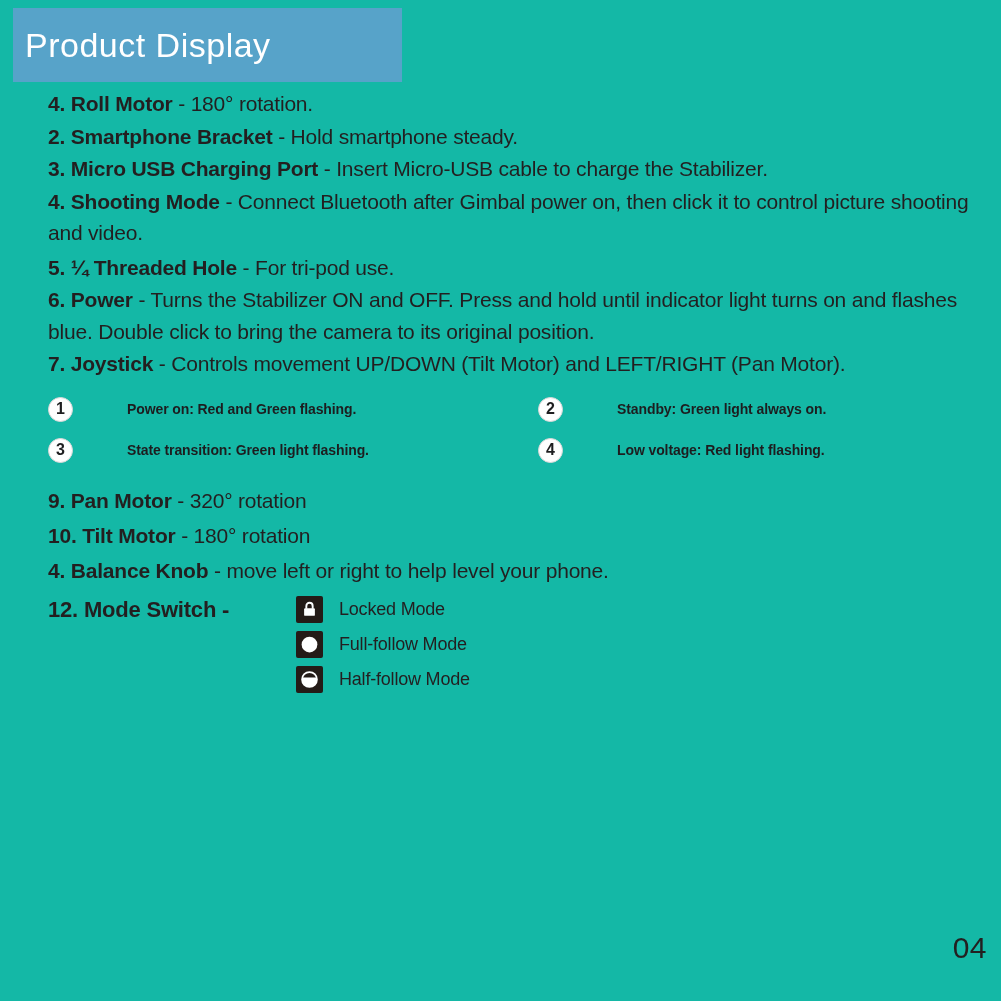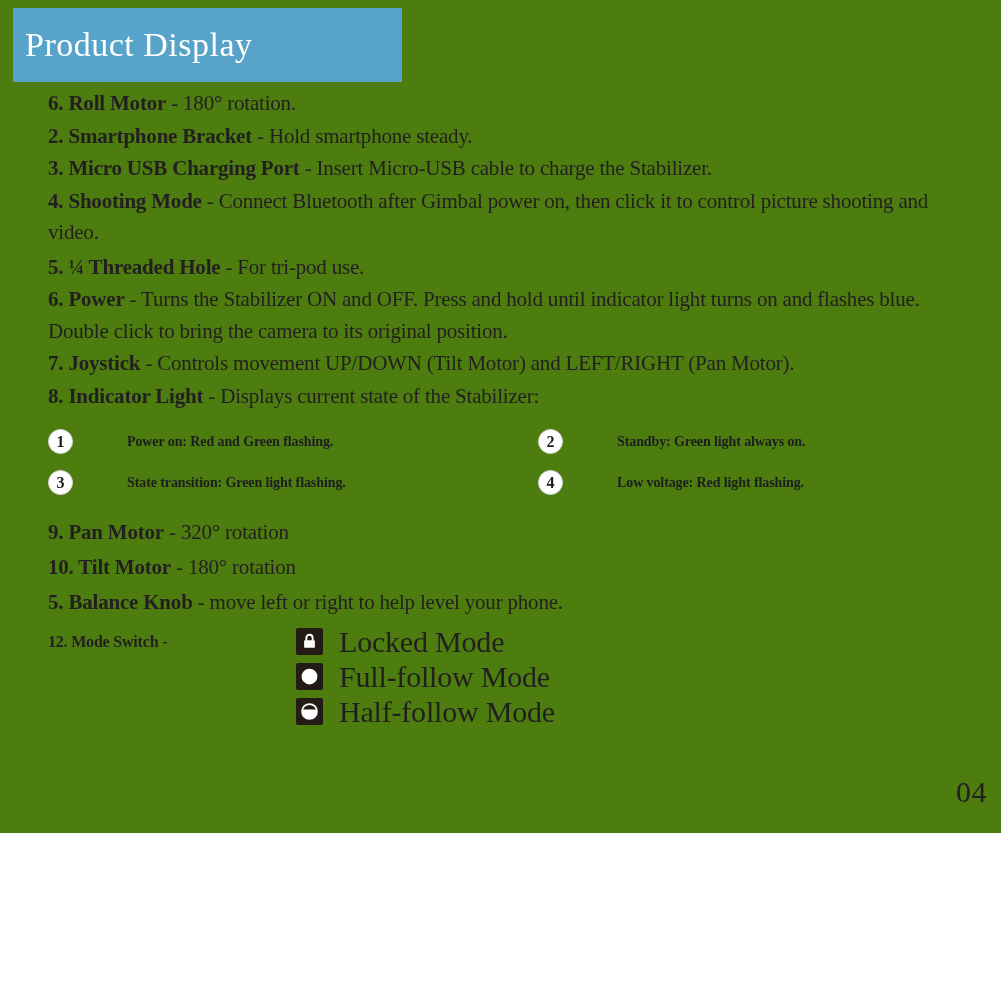--- a/index.html
+++ b/index.html
@@ -3,21 +3,21 @@
 <meta charset="utf-8">
 <style>
   * { margin: 0; padding: 0; box-sizing: border-box; }
   html, body {
     width: 1001px; height: 1001px;
     background: #ffffff;
     font-family: "Liberation Sans", sans-serif;
     color: #231f20;
     overflow: hidden;
   }
-  .page { position: relative; width: 1001px; height: 833px; background: #4d7c0f; font-family: Liberation Serif, serif; }
+  .page { position: relative; width: 1001px; height: 1001px; background: #14b8a6; }
 
   
   .header-banner {
     position: absolute; left: 13px; top: 8px;
     width: 389px; height: 74px;
     background: #57a3c9;
     display: flex; align-items: center;
     padding-left: 12px;
   }
   .header-banner h1 {
@@ -60,57 +60,57 @@
   }
 
   .items2 .item { line-height: 35px; margin-bottom: 0; }
 
   
   .mode-switch {
     margin-top: 4px;
     display: flex; align-items: flex-start;
   }
   .mode-switch-label {
-    font-size: 16px; font-weight: 700; letter-spacing: -0.2px;
+    font-size: 22px; font-weight: 700; letter-spacing: -0.2px;
     line-height: 35px;
     width: 248px; flex: 0 0 auto;
   }
   .mode-list { display: flex; flex-direction: column; }
   .mode-row { display: flex; align-items: center; height: 35px; }
   .mode-icon-box {
     width: 27px; height: 27px; border-radius: 2px;
     background: #241b17;
     display: flex; align-items: center; justify-content: center;
     flex: 0 0 auto;
   }
   .mode-label {
     margin-left: 16px;
-    font-size: 30px; font-weight: 400; letter-spacing: -0.2px;
+    font-size: 18px; font-weight: 400; letter-spacing: -0.2px;
   }
 
   
   .page-number {
-    position: absolute; right: 14px; bottom: 24px;
+    position: absolute; right: 14px; bottom: 36px;
     font-size: 30px; font-weight: 400; color: #231f20;
     letter-spacing: 0.5px;
   }
 </style>
 </head>
 <body>
 
 <div class="page">
 
   <div class="header-banner">
     <h1>Product Display</h1>
   </div>
 
   <div class="content">
 
     <p class="item">
-      <span class="item-label">6. Roll Motor</span>
+      <span class="item-label">4. Roll Motor</span>
       <span class="item-desc">- 180° rotation.</span>
     </p>
     <p class="item">
       <span class="item-label">2. Smartphone Bracket</span>
       <span class="item-desc">- Hold smartphone steady.</span>
     </p>
     <p class="item">
       <span class="item-label">3. Micro USB Charging Port</span>
       <span class="item-desc">- Insert Micro-USB cable to charge the Stabilizer.</span>
     </p>
@@ -122,24 +122,20 @@
       <span class="item-label">5. ¼ Threaded Hole</span>
       <span class="item-desc">- For tri-pod use.</span>
     </p>
     <p class="item">
       <span class="item-label">6. Power</span>
       <span class="item-desc">- Turns the Stabilizer ON and OFF. Press and hold until indicator light turns on and flashes blue. Double click to bring the camera to its original position.</span>
     </p>
     <p class="item">
       <span class="item-label">7. Joystick</span>
       <span class="item-desc">- Controls movement UP/DOWN (Tilt Motor) and LEFT/RIGHT (Pan Motor).</span>
-    </p>
-    <p class="item">
-      <span class="item-label">8. Indicator Light</span>
-      <span class="item-desc">- Displays current state of the Stabilizer:</span>
     </p>
 
     <div class="indicator-grid">
       <div class="indicator-cell">
         <span class="num-circle">1</span>
         <span class="indicator-text">Power on: Red and Green flashing.</span>
       </div>
       <div class="indicator-cell">
         <span class="num-circle">2</span>
         <span class="indicator-text">Standby: Green light always on.</span>
@@ -157,21 +153,21 @@
     <div class="items2">
       <p class="item">
         <span class="item-label">9. Pan Motor</span>
         <span class="item-desc">- 320° rotation</span>
       </p>
       <p class="item">
         <span class="item-label">10. Tilt Motor</span>
         <span class="item-desc">- 180° rotation</span>
       </p>
       <p class="item">
-        <span class="item-label">5. Balance Knob</span>
+        <span class="item-label">4. Balance Knob</span>
         <span class="item-desc">- move left or right to help level your phone.</span>
       </p>
     </div>
 
     <div class="mode-switch">
       <span class="mode-switch-label">12. Mode Switch -</span>
       <div class="mode-list">
 
         <div class="mode-row">
           <span class="mode-icon-box">

